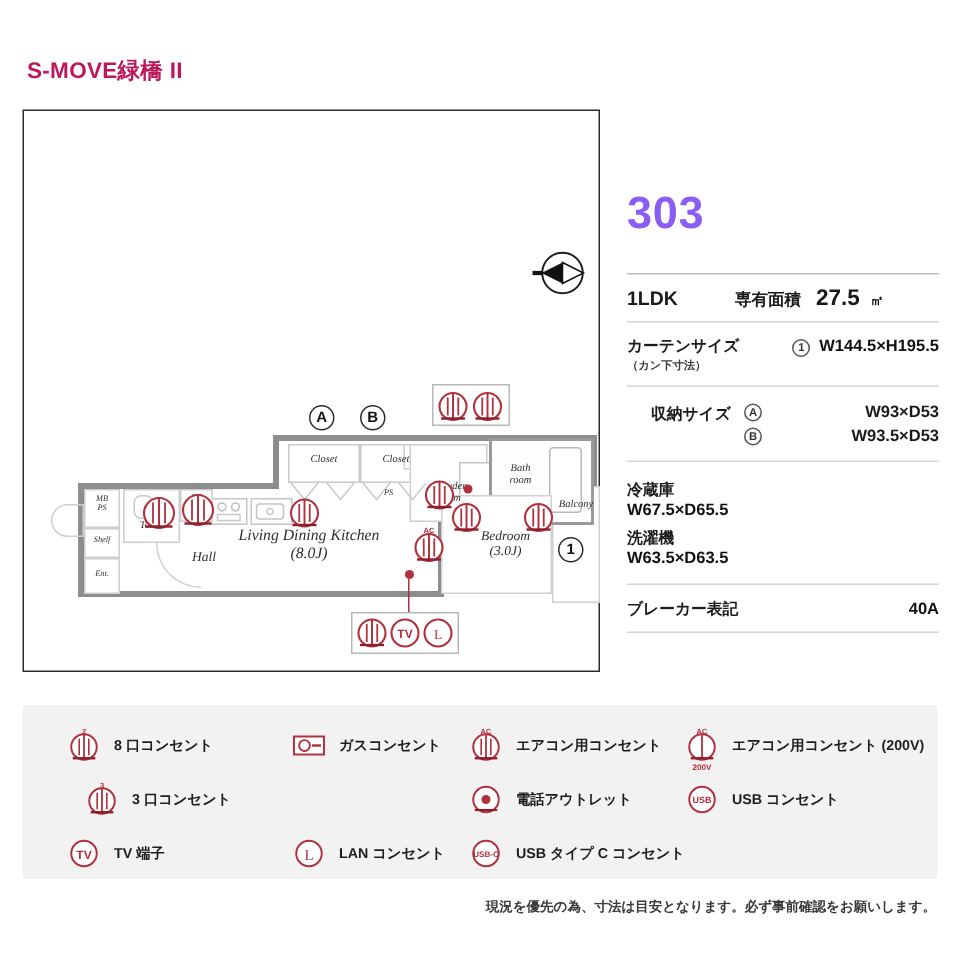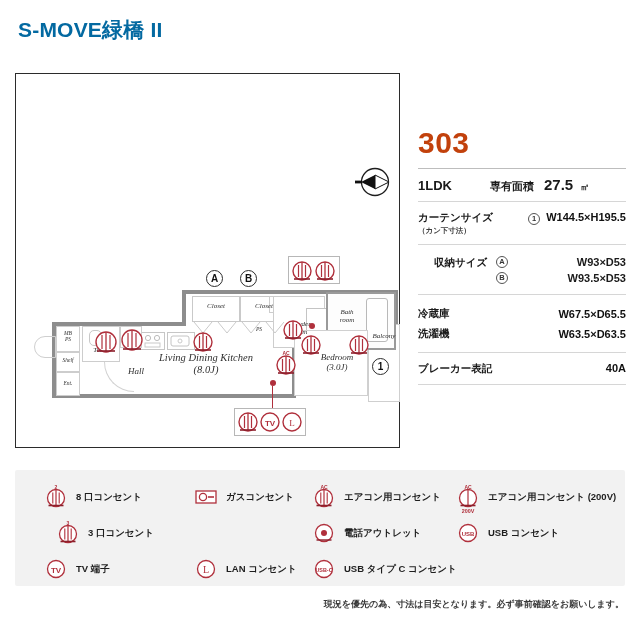--- a/index.html
+++ b/index.html
@@ -9,25 +9,25 @@
     background: #ffffff;
     font-family: "Liberation Sans", "DejaVu Sans", sans-serif;
     color: #1a1a1a;
     position: relative;
     overflow: hidden;
   }
 
   
   #title {
     position: absolute;
-    left: 18px; top: 16px;
-    font-size: 21px;
+    left: 18px; top: 38px;
+    font-size: 15px;
     font-weight: bold;
     letter-spacing: 0.2px;
-    color: #0369a1;
+    color: #be185d;
   }
 
   
   #plan-panel {
     position: absolute;
     left: 15px; top: 73px;
     width: 385px; height: 375px;
     border: 1.5px solid #2b2b2b;
     background: #fff;
   }
@@ -101,23 +101,23 @@
   
   #info {
     position: absolute;
     left: 418px; top: 128px;
     width: 208px;
   }
   #unit-no {
     font-size: 30px;
     font-weight: bold;
     letter-spacing: 0.5px;
-    color: #c2410c;
+    color: #8b5cf6;
     line-height: 1;
-    margin-bottom: 10px;
+    margin-bottom: 24px;
   }
   .rule { height: 1px; background: #d6d6d6; width: 100%; }
   .rule.dark { background: #bdbdbd; }
 
   .row {
     display: flex;
     align-items: baseline;
     padding: 9px 0 8px 0;
   }
   .k {
@@ -158,21 +158,21 @@
     color: #333;
     font-weight: bold;
     vertical-align: middle;
     margin-right: 6px;
   }
   .stor-right { flex: 1 1 auto; display: flex; flex-direction: column; }
   .stor-item { display: flex; align-items: center; justify-content: flex-end; padding: 2px 0; }
   .stor-item .mini-circ { margin-right: 0; margin-left: 0; }
   .stor-item .sval { width: 118px; text-align: right; font-size: 11px; font-weight: bold; }
 
-  .appl-row { display: flex; align-items: center; padding: 3px 0; }
+  .appl-row { display: flex; align-items: flex-start; padding: 3px 0; flex-direction: column; }
   .appl-row .k { font-size: 10.5px; }
   .appl-row .v { font-size: 11px; }
 
   
   #legend {
     position: absolute;
     left: 15px; top: 470px;
     width: 610px; height: 116px;
     background: #f2f2f2;
     border-radius: 2px;

